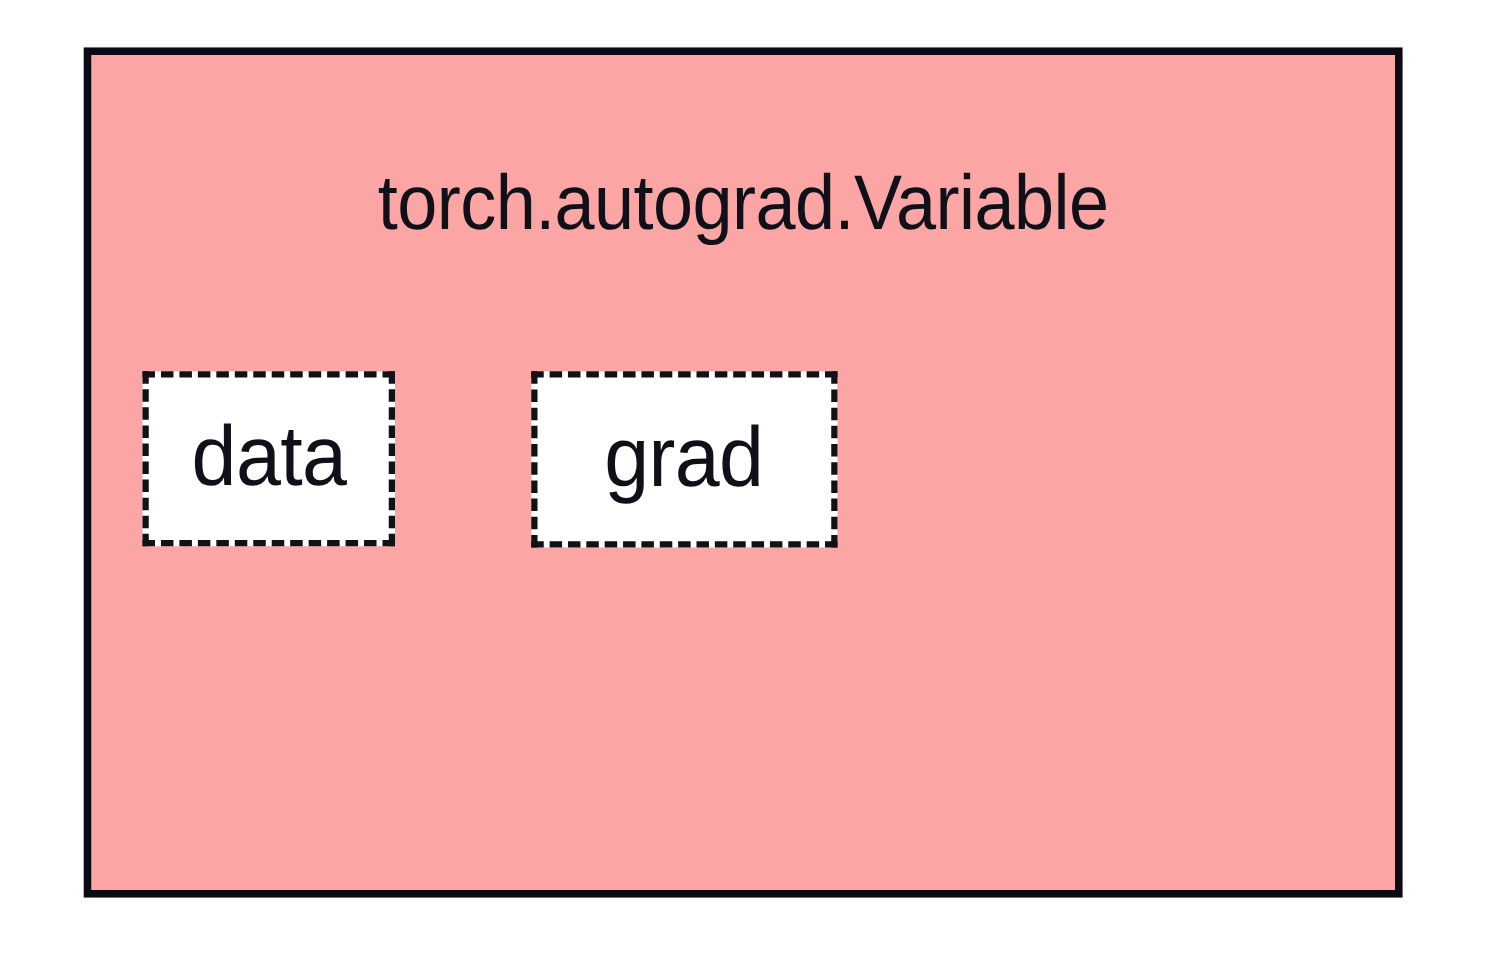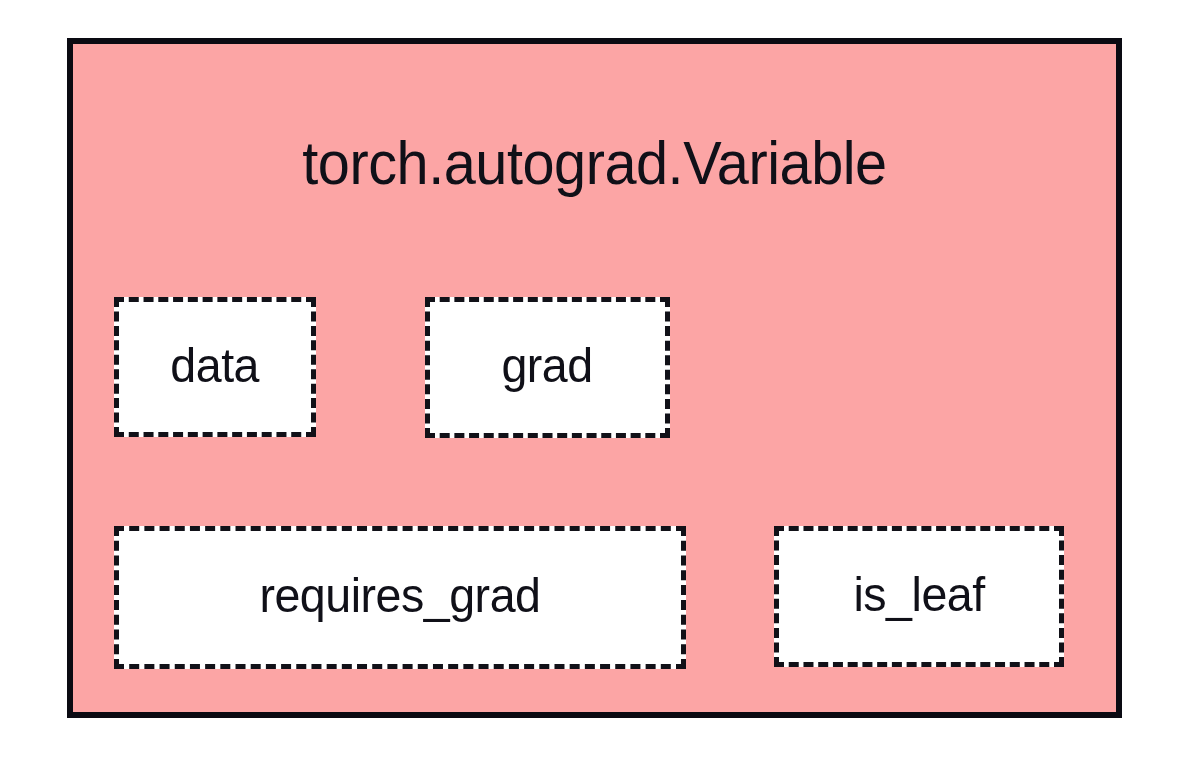--- a/index.html
+++ b/index.html
@@ -56,21 +56,21 @@
   .attr-row.row-2 { top: 482px; height: 143px; }
 
   .attr-box {
     box-sizing: border-box;
     border: 5px dashed #111118;
     background: #ffffff;
     display: flex;
     align-items: center;
     justify-content: center;
     color: #101018;
-    font-size: 49px;
+    font-size: 68px;
     line-height: 1;
     font-weight: 400;
     letter-spacing: -0.5px;
     white-space: nowrap;
   }
   .attr-box > span {
     transform: scaleX(0.95);
     display: inline-block;
     position: relative;
     top: -2px;
@@ -94,22 +94,14 @@
 
   <div class="attr-row row-1">
     <div class="attr-box box-data">
       <span>data</span>
     </div>
     <div class="attr-box box-grad">
       <span>grad</span>
     </div>
   </div>
 
-  <div class="attr-row row-2">
-    <div class="attr-box box-requires-grad">
-      <span>requires_grad</span>
-    </div>
-    <div class="attr-box box-is-leaf">
-      <span>is_leaf</span>
-    </div>
-  </div>
 
 </div>
 
 </body></html>

